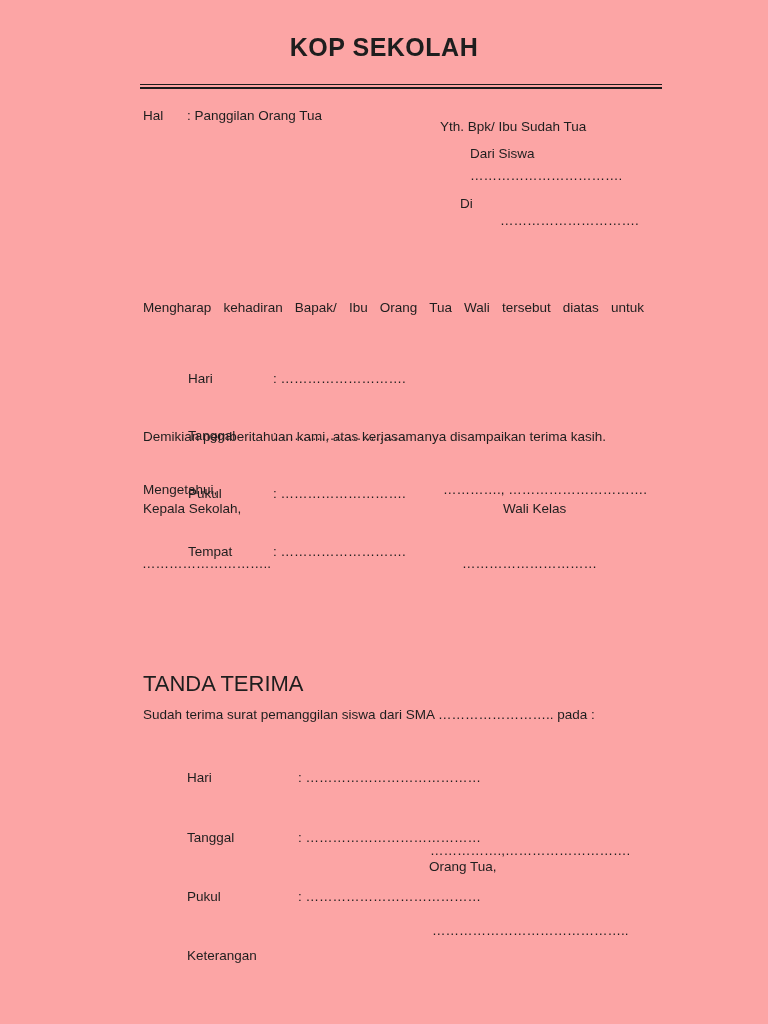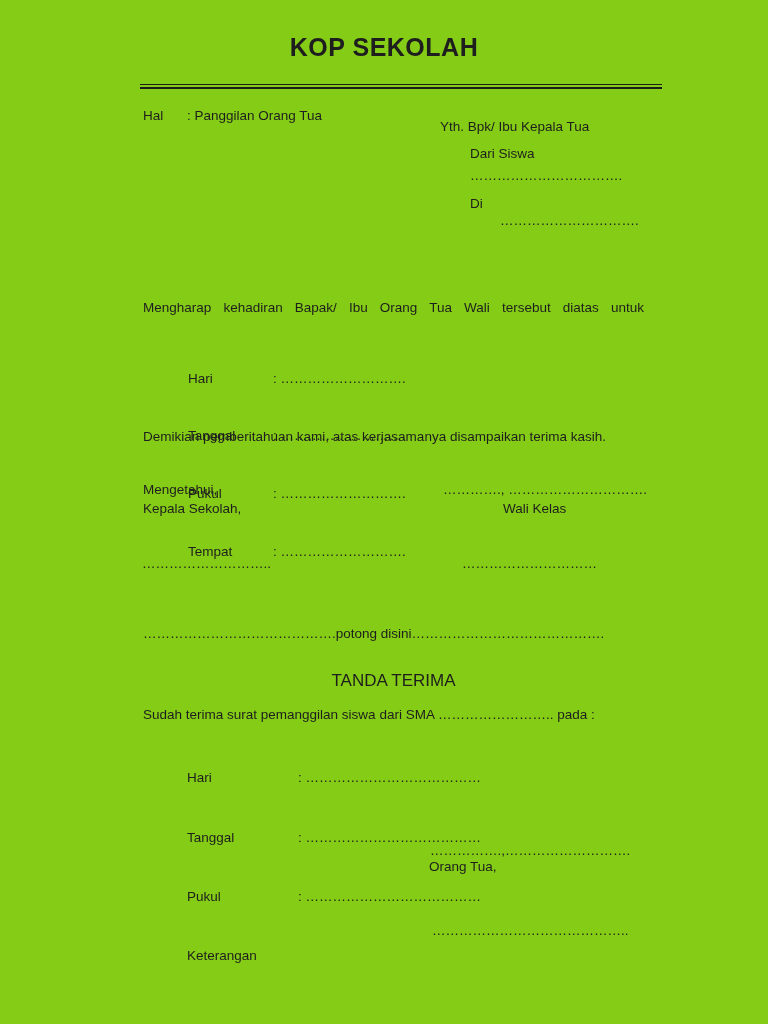--- a/index.html
+++ b/index.html
@@ -1,20 +1,20 @@
 <!DOCTYPE html>
 <html><head>
 <meta charset="utf-8">
 <style>
   html, body { margin: 0; padding: 0; background: #ffffff; }
   .page {
     position: relative;
     width: 768px;
     height: 1024px;
-    background: #84cc16;
+    background: #fca5a5;
     font-family: "Liberation Sans", sans-serif;
     font-size: 13.5px;
     color: #1e1e1e;
     overflow: hidden;
   }
   .abs { position: absolute; white-space: pre; }
 
   .title {
     position: absolute;
     top: 33px; left: 0; right: 0;
@@ -31,21 +31,21 @@
     border-top: 1px solid #1c1c1c;
     border-bottom: 2.5px solid #1c1c1c;
   }
 
   .subject { top: 108px; left: 143px; display: flex; }
   .subject .lbl { width: 44px; }
 
   .addr-to    { top: 119px; left: 440px; }
   .addr-from  { top: 146px; left: 470px; }
   .addr-dots1 { top: 168px; left: 470px; }
-  .addr-at    { top: 196px; left: 470px; }
+  .addr-at    { top: 196px; left: 460px; }
   .addr-dots2 { top: 213px; left: 500px; }
 
   .body-par { top: 258px; left: 143px; width: 501px; line-height: 20px; }
   .jline { text-align: justify; text-align-last: justify; }
 
   .schedule { top: 330px; left: 188px; line-height: 19.3px; }
   .schedule .row { display: flex; }
   .schedule .row .lbl { width: 85px; }
 
   .closing { top: 429px; left: 143px; }
@@ -55,22 +55,21 @@
   .sig-l2    { top: 501px; left: 143px; }
   .sig-r2    { top: 501px; left: 503px; }
   .sig-ldots { top: 556px; left: 142px; }
   .sig-rdots { top: 556px; left: 462px; }
 
   .cutline { top: 626px; left: 143px; }
 
   .receipt-title {
     position: absolute;
     top: 671px; left: 143px; width: 501px;
-    text-align: center;
-    font-size: 17px;
+    font-size: 22px;
     font-weight: normal;
     margin: 0;
   }
   .receipt-intro { top: 707px; left: 143px; text-align: center; }
 
   .receipt-rows { top: 729px; left: 187px; line-height: 19.7px; }
   .receipt-rows .row { display: flex; align-items: flex-start; }
   .receipt-rows .row .lbl { width: 111px; flex: none; }
   .receipt-rows .val { width: 346px; }
   .receipt-rows .val .jline { white-space: normal; }
@@ -86,21 +85,21 @@
 <div class="page">
 
   <h1 class="title">KOP SEKOLAH</h1>
   <div class="rule"></div>
 
   <div class="abs subject">
     <span class="lbl">Hal</span>
     <span>: Panggilan Orang Tua</span>
   </div>
 
-  <div class="abs addr-to">Yth. Bpk/ Ibu Kepala Tua</div>
+  <div class="abs addr-to">Yth. Bpk/ Ibu Sudah Tua</div>
   <div class="abs addr-from">Dari Siswa</div>
   <div class="abs addr-dots1">…………………………….</div>
   <div class="abs addr-at">Di</div>
   <div class="abs addr-dots2">………………………….</div>
 
   <div class="abs body-par">
     <div class="jline">Mengharap kehadiran Bapak/ Ibu Orang Tua Wali tersebut diatas untuk</div>
   </div>
 
   <div class="abs schedule">
@@ -124,21 +123,20 @@
 
   <div class="abs closing">Demikian pemberitahuan kami, atas kerjasamanya disampaikan terima kasih.</div>
 
   <div class="abs sig-l1">Mengetahui,</div>
   <div class="abs sig-r1">…………., ………………………….</div>
   <div class="abs sig-l2">Kepala Sekolah,</div>
   <div class="abs sig-r2">Wali Kelas</div>
   <div class="abs sig-ldots">………………………..</div>
   <div class="abs sig-rdots">…………………………</div>
 
-  <div class="abs cutline">…………………………………….potong disini…………………………………….</div>
 
   <h2 class="receipt-title">TANDA TERIMA</h2>
   <div class="abs receipt-intro">Sudah terima surat pemanggilan siswa dari SMA …………………….. pada :</div>
 
   <div class="abs receipt-rows">
     <div class="row">
       <span class="lbl">Hari</span>
       <span>: …………………………………</span>
     </div>
     <div class="row">

